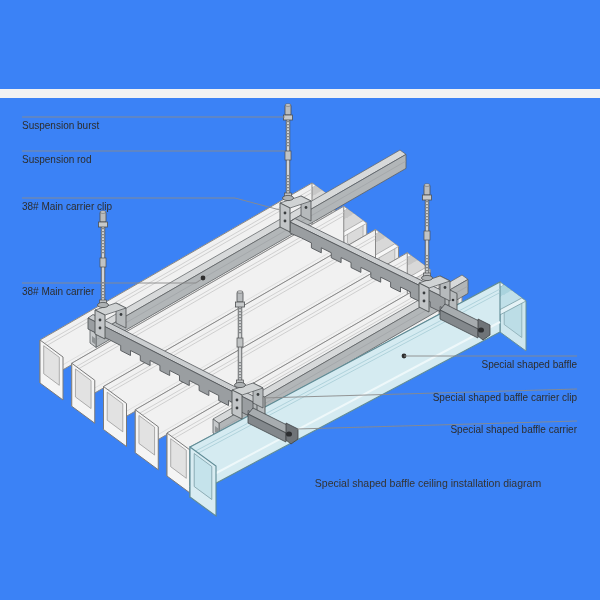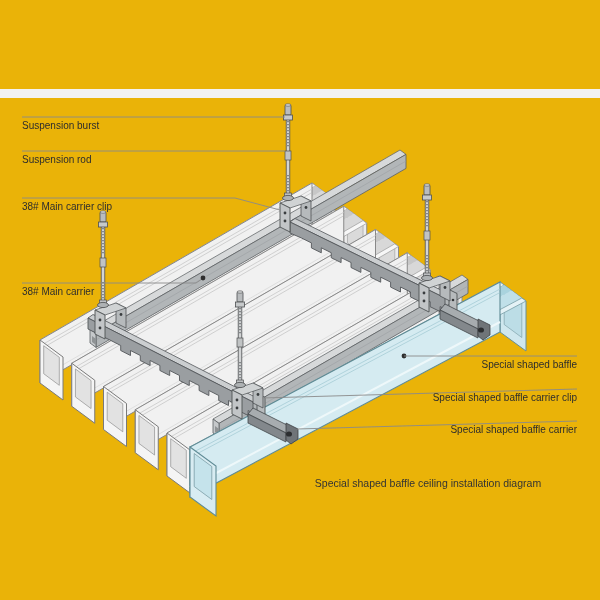--- a/index.html
+++ b/index.html
@@ -1,16 +1,16 @@
 <!DOCTYPE html>
 <html><head>
 <meta charset="utf-8">
 <style>
   html,body{margin:0;padding:0;background:#fff;}
-  .stage{position:relative;width:600px;height:600px;background:#eab308;overflow:hidden;
+  .stage{position:relative;width:600px;height:600px;background:#3b82f6;overflow:hidden;
          font-family:"Liberation Sans",sans-serif;}
   svg{display:block;}
   svg text{font-family:"Liberation Sans",sans-serif;font-size:10px;fill:#2d2d2d;}
   svg text.caption{font-size:10.5px;fill:#333;}
   .leader{stroke:#8a8a8a;stroke-width:0.9;fill:none;}
   .dot{fill:#2e2e2e;stroke:none;}
 </style>
 </head>
 <body>
 

